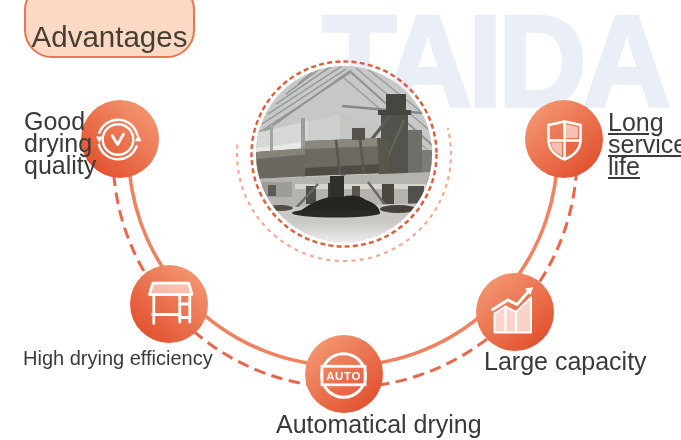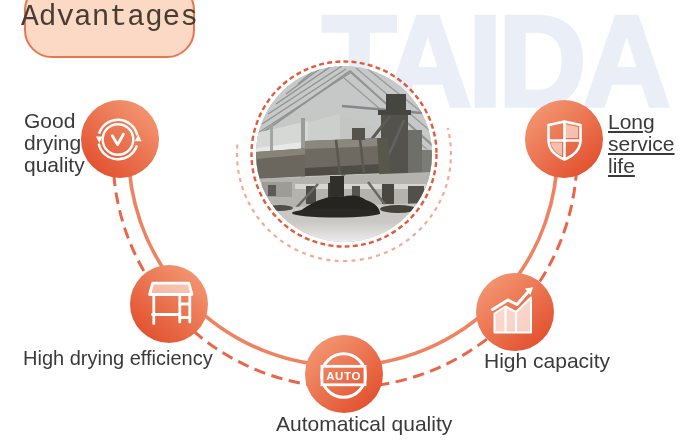--- a/index.html
+++ b/index.html
@@ -3,22 +3,22 @@
 <meta charset="utf-8">
 <style>
   html,body{margin:0;padding:0;}
   body{width:681px;height:440px;overflow:hidden;background:#ffffff;
        font-family:"Liberation Sans", sans-serif;position:relative;-webkit-font-smoothing:antialiased;}
   .wm{position:absolute;left:322px;top:-4px;font-size:122px;font-weight:bold;
       color:#eaeff7;letter-spacing:-3.7px;line-height:1;white-space:nowrap;transform:scaleY(1.07);transform-origin:left top;-webkit-text-stroke:3.5px #eaeff7;}
   .badge{position:absolute;left:24px;top:-18px;width:167px;height:72px;
          background:#fcd9c4;border:2px solid #e8774f;border-radius:28px;
          display:flex;align-items:flex-end;justify-content:center;}
-  .badge span{font-size:29.5px;color:#463e33;padding-bottom:22px;font-family:Liberation Mono, monospace;}
-  .lbl{position:absolute;color:#3a3a3a;font-size:21px;line-height:22px;}
+  .badge span{font-size:29.5px;color:#463e33;padding-bottom:2px;}
+  .lbl{position:absolute;color:#3a3a3a;font-size:25px;line-height:22px;}
   svg.main{position:absolute;left:0;top:0;}
 </style>
 </head>
 <body>
 <div class="wm">TAIDA</div>
 <svg class="main" width="681" height="440" viewBox="0 0 681 440">
   <defs>
     <linearGradient id="g" x1="0" y1="0" x2="0.85" y2="1">
       <stop offset="0" stop-color="#f6a07b"></stop>
       <stop offset="1" stop-color="#e14c2a"></stop>
@@ -160,18 +160,18 @@
   <g>
     <path d="M564.5 124 L578 127 L578 138 L564.5 138 Z" fill="rgba(255,255,255,0.55)"></path>
     <path d="M551 142.5 L562 142.5 L562 156 C556 153 551.5 148.5 551 142.5 Z" fill="rgba(255,255,255,0.55)"></path>
     <path d="M564.5 121.5 L580.5 125 L580.5 140 C580.5 149.5 574 155.5 564.5 159.5 C555 155.5 548.5 149.5 548.5 140 L548.5 125 Z" fill="none" stroke="#fff" stroke-width="2.6" stroke-linejoin="round"></path>
     <path d="M564.5 121.5 L564.5 159.5 M548.5 140.5 L580.5 140.5" stroke="#fff" stroke-width="2.6" fill="none"></path>
   </g>
 </svg>
 
 <div class="lbl" style="left:24px;top:110px;">Good<br>drying<br>quality</div>
 <div class="lbl" style="left:23px;top:347px;font-size:20px;">High drying efficiency</div>
-<div class="lbl" style="left:276px;top:413px;">Automatical quality</div>
-<div class="lbl" style="left:484px;top:350px;">High capacity</div>
+<div class="lbl" style="left:276px;top:413px;">Automatical drying</div>
+<div class="lbl" style="left:484px;top:350px;">Large capacity</div>
 <div class="lbl" style="left:608px;top:111px;text-decoration:underline;">Long<br>service<br>life</div>
 <div class="badge">
     <span>Advantages</span>
   </div>
 
 </body></html>

